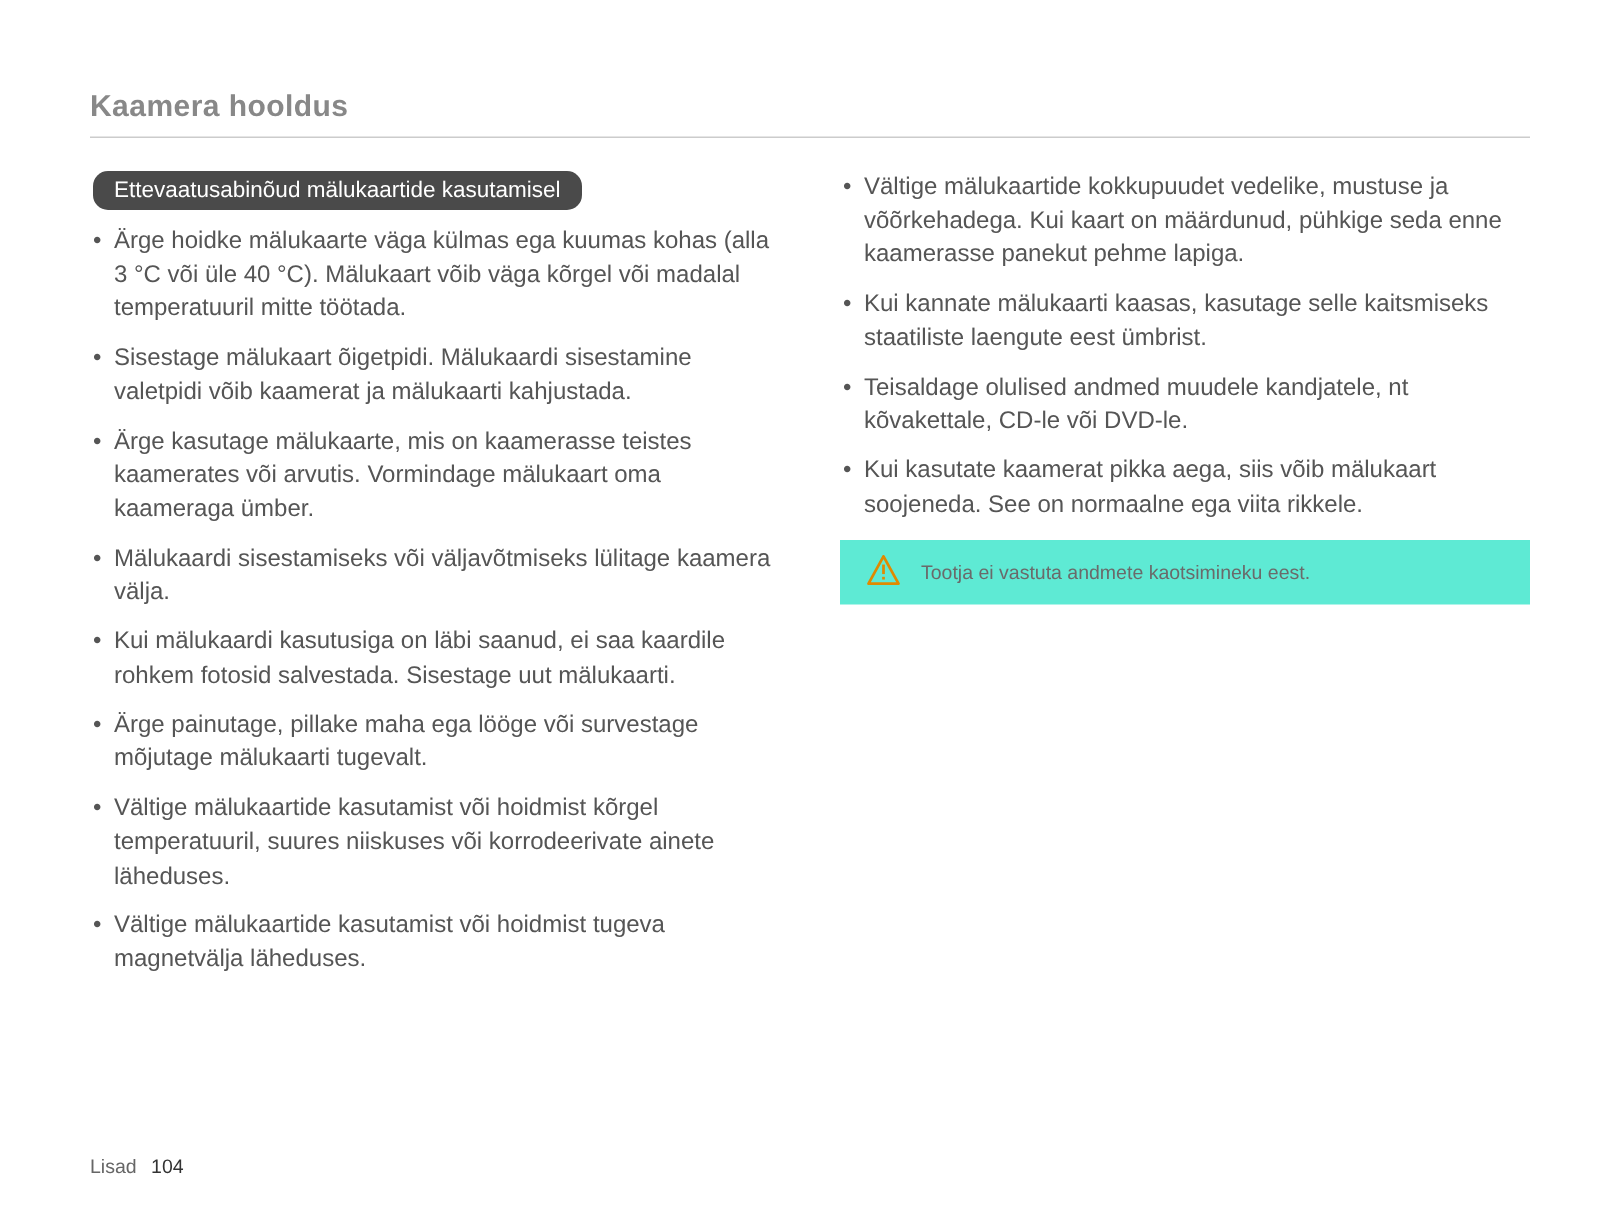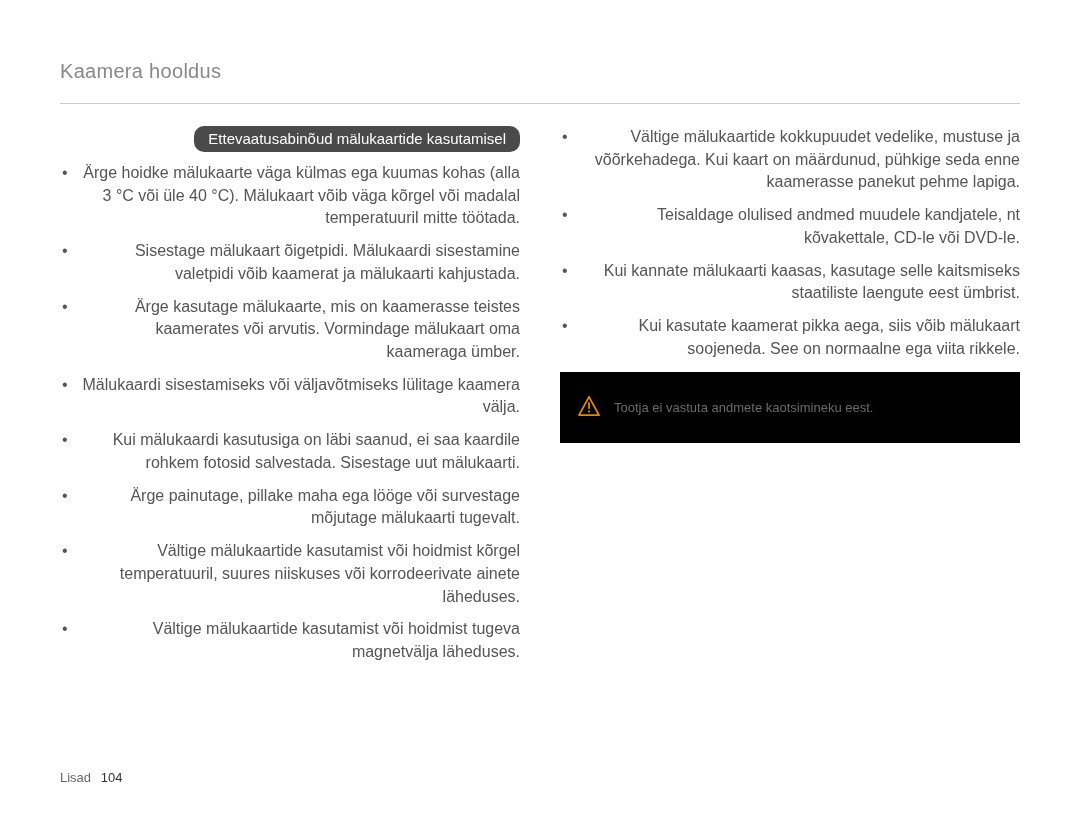--- a/index.html
+++ b/index.html
@@ -13,39 +13,38 @@
   .page {
     width: 1080px;
     height: 815px;
     padding: 60px 60px 30px 60px;
     position: relative;
     display: flex;
     flex-direction: column;
   }
   .header-title {
     font-size: 20px;
-    font-weight: 400;
+    font-weight: 700;
     color: #888;
     letter-spacing: 0.3px;
-    margin-bottom: 20px;
+    margin-bottom: 8px;
   }
   .rule {
     border: none;
     border-top: 1px solid #ccc;
     margin-bottom: 22px;
   }
   .columns {
     display: flex;
     gap: 40px;
     flex: 1 1 auto;
   }
   .col {
     flex: 1 1 0;
     min-width: 0;
-    text-align: right;
   }
   .pill {
     display: inline-block;
     background: #4a4a4a;
     color: #fff;
     border-radius: 10px;
     padding: 4px 14px 5px 14px;
     font-size: 15px;
     font-weight: 400;
     margin-bottom: 10px;
@@ -64,25 +63,25 @@
     margin-bottom: 10px;
   }
   ul.bullets li::before {
     content: "•";
     position: absolute;
     left: 2px;
     top: 0;
     color: #555;
   }
   .note-box {
-    background: #000000;
+    background: #5eead4;
     display: flex;
     align-items: center;
     gap: 14px;
-    padding: 24px 18px;
+    padding: 10px 18px;
     font-size: 13px;
     color: #6a6a6a;
     margin-top: 12px;
   }
   .warn-icon {
     flex: 0 0 auto;
   }
   .footer {
     font-size: 13px;
     color: #666;
@@ -110,22 +109,22 @@
         <li>Kui mälukaardi kasutusiga on läbi saanud, ei saa kaardile rohkem fotosid salvestada. Sisestage uut mälukaarti.</li>
         <li>Ärge painutage, pillake maha ega lööge või survestage mõjutage mälukaarti tugevalt.</li>
         <li>Vältige mälukaartide kasutamist või hoidmist kõrgel temperatuuril, suures niiskuses või korrodeerivate ainete läheduses.</li>
         <li>Vältige mälukaartide kasutamist või hoidmist tugeva magnetvälja läheduses.</li>
       </ul>
     </div>
 
     <div class="col">
       <ul class="bullets">
         <li>Vältige mälukaartide kokkupuudet vedelike, mustuse ja võõrkehadega. Kui kaart on määrdunud, pühkige seda enne kaamerasse panekut pehme lapiga.</li>
+        <li>Kui kannate mälukaarti kaasas, kasutage selle kaitsmiseks staatiliste laengute eest ümbrist.</li>
         <li>Teisaldage olulised andmed muudele kandjatele, nt kõvakettale, CD-le või DVD-le.</li>
-        <li>Kui kannate mälukaarti kaasas, kasutage selle kaitsmiseks staatiliste laengute eest ümbrist.</li>
         <li>Kui kasutate kaamerat pikka aega, siis võib mälukaart soojeneda. See on normaalne ega viita rikkele.</li>
       </ul>
 
       <div class="note-box">
         <span class="warn-icon">
           <svg width="22" height="20" viewBox="0 0 24 22">
             <path d="M12 1 L23 21 L1 21 Z" fill="none" stroke="#e08a00" stroke-width="2" stroke-linejoin="round"></path>
             <rect x="11" y="7" width="2" height="7" fill="#e08a00"></rect>
             <rect x="11" y="16" width="2" height="2" fill="#e08a00"></rect>
           </svg>

